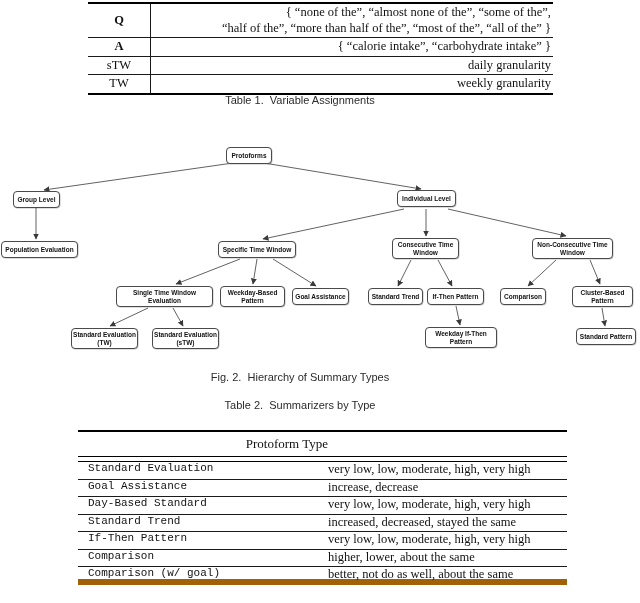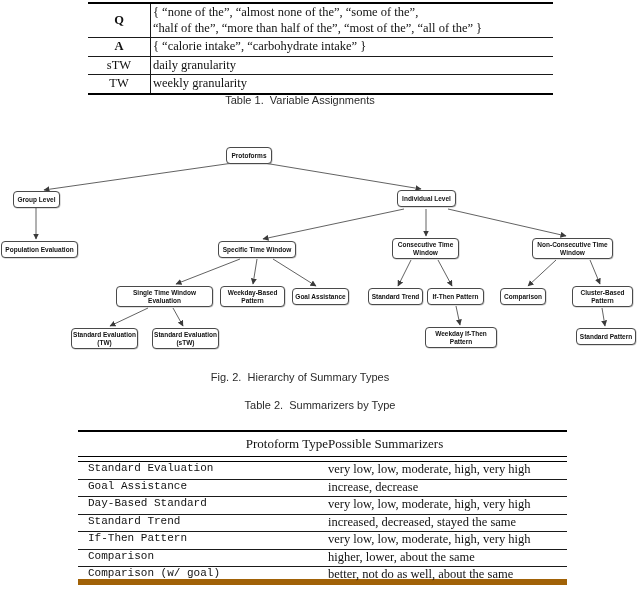--- a/index.html
+++ b/index.html
@@ -13,21 +13,21 @@
     border-top:2px solid #000;border-bottom:2px solid #000;
     font-size:12.5px;line-height:15.5px;
   }
   .t1-row{display:flex;align-items:center;}
   .t1-row + .t1-row{border-top:1px solid #1a1a1a;}
   .t1-label{
     width:62px;flex:0 0 62px;text-align:center;
     border-right:1px solid #1a1a1a;align-self:stretch;
     display:flex;align-items:center;justify-content:center;
   }
-  .t1-value{flex:1;text-align:left;white-space:pre-line;padding:1px 2px;}
+  .t1-value{flex:1;text-align:right;white-space:pre-line;padding:1px 2px;}
   .rowQ{min-height:33px;}
   .rowS{min-height:16px;}
   .bold{font-weight:bold;}
   .ital-first::first-letter{font-style:italic;}
   
   .caption{
     position:absolute;left:0;width:600px;text-align:center;
     font-family:"Liberation Sans", sans-serif;font-size:11px;color:#2b2b2b;
     white-space:pre-wrap;
   }
@@ -132,25 +132,24 @@
   <div class="node h2" style="left:71px;top:188px;width:67px">Standard Evaluation
 (TW)</div>
   <div class="node h2" style="left:152px;top:188px;width:67px">Standard Evaluation
 (sTW)</div>
   <div class="node h2" style="left:425px;top:187px;width:72px">Weekday If-Then
 Pattern</div>
   <div class="node h1" style="left:576px;top:188px;width:60px">Standard Pattern</div>
 </div>
 <div class="caption" style="top:371px;">Fig. 2.  Hierarchy of Summary Types</div>
 
-<div class="caption" style="top:399px;margin-left:20px;">Table 2.  Summarizers by Type</div>
+<div class="caption" style="top:399px;">Table 2.  Summarizers by Type</div>
 <div class="t2">
   <div class="t2-head">
     <div class="t2-c1">Protoform Type</div>
-    <div class="t2-c2">Possible Summarizers</div>
   </div>
   <div class="t2-dblrule"></div>
   <div class="t2-row">
     <div class="t2-c1">Standard Evaluation</div>
     <div class="t2-c2">very low, low, moderate, high, very high</div>
   </div>
   <div class="t2-row">
     <div class="t2-c1">Goal Assistance</div>
     <div class="t2-c2">increase, decrease</div>
   </div>

